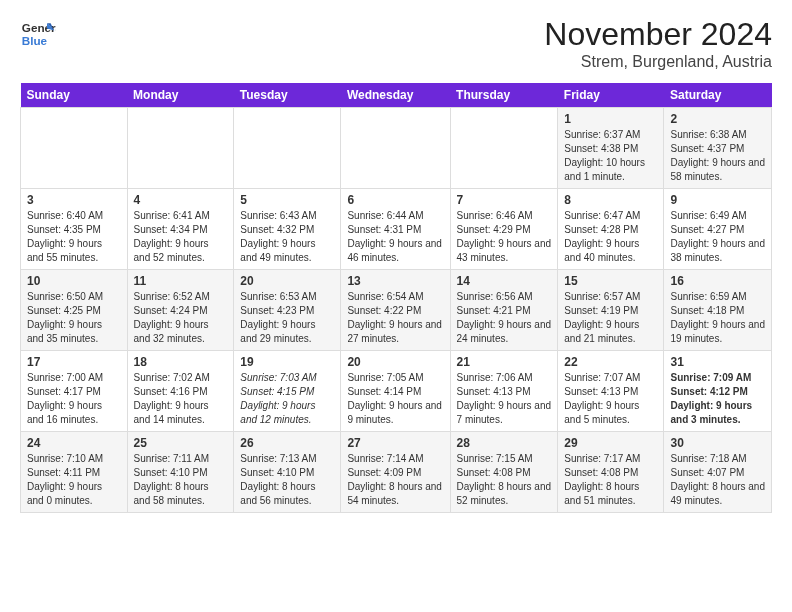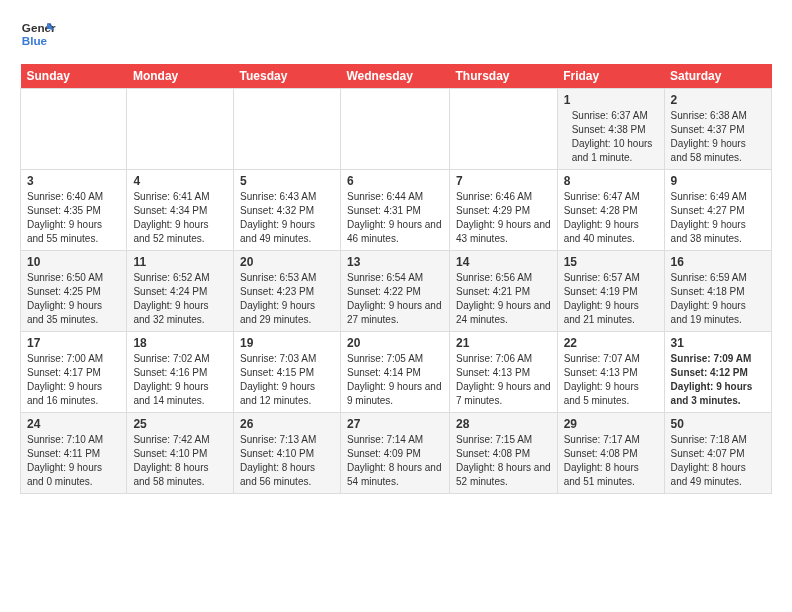--- a/index.html
+++ b/index.html
@@ -40,21 +40,21 @@
     .subtitle {
       font-size: 16px;
       color: #444;
     }
     table {
       width: 100%;
       border-collapse: collapse;
       font-size: 11px;
     }
     thead tr th {
-      background: #ef4444;
+      background: #6d28d9;
       color: #fff;
       padding: 5px 6px;
       text-align: left;
       font-weight: bold;
       font-size: 12px;
     }
     tbody tr td {
       border: 1px solid #ddd;
       padding: 4px 6px;
       vertical-align: top;
@@ -95,20 +95,24 @@
 <div class="page">
   <div class="header">
     <div class="logo">
       <svg class="logo-icon" viewBox="0 0 40 40">
         <text x="2" y="18" font-size="13" font-weight="bold" fill="#333">General</text>
         <text x="2" y="32" font-size="13" font-weight="bold" fill="#3a7bd5">Blue</text>
         <polygon points="30,8 38,16 30,14" fill="#3a7bd5"></polygon>
         <polygon points="30,8 38,16 34,8" fill="#2a60b0"></polygon>
       </svg>
     </div>
+    <div class="title-block">
+      <div class="main-title">November 2024</div>
+      <div class="subtitle">Strem, Burgenland, Austria</div>
+    </div>
   </div>
 
   <table>
     <thead>
       <tr>
 
       <th>Sunday</th>
           <th>Monday</th>
           <th>Tuesday</th>
           <th>Wednesday</th>
@@ -119,21 +123,21 @@
     </thead>
     <tbody id="calendar-body">
     <tr class="row-odd">
           <td class="empty"></td>
           <td class="empty"></td>
           <td class="empty"></td>
           <td class="empty"></td>
           <td class="empty"></td>
           <td>
             <span class="day-num">1</span>
-            <div class="day-info" style="white-space: pre-line; margin-left: 8px;">Sunrise: 6:37 AM
+            <div class="day-info" style="white-space: pre-line;">Sunrise: 6:37 AM
 Sunset: 4:38 PM
 Daylight: 10 hours and 1 minute.</div>
           </td>
           <td>
             <span class="day-num">2</span>
             <div class="day-info" style="white-space: pre-line;">Sunrise: 6:38 AM
 Sunset: 4:37 PM
 Daylight: 9 hours and 58 minutes.</div>
           </td>
         </tr>
@@ -233,21 +237,21 @@
 Daylight: 9 hours and 16 minutes.</div>
           </td>
           <td>
             <span class="day-num">18</span>
             <div class="day-info" style="white-space: pre-line;">Sunrise: 7:02 AM
 Sunset: 4:16 PM
 Daylight: 9 hours and 14 minutes.</div>
           </td>
           <td>
             <span class="day-num">19</span>
-            <div class="day-info" style="white-space: pre-line;">Sunrise: 7:03 AM
+            <div class="day-info" style="white-space: pre-line; font-style: italic;">Sunrise: 7:03 AM
 Sunset: 4:15 PM
 Daylight: 9 hours and 12 minutes.</div>
           </td>
           <td>
             <span class="day-num">20</span>
             <div class="day-info" style="white-space: pre-line;">Sunrise: 7:05 AM
 Sunset: 4:14 PM
 Daylight: 9 hours and 9 minutes.</div>
           </td>
           <td>
@@ -271,21 +275,21 @@
         </tr>
         <tr class="row-odd">
           <td>
             <span class="day-num">24</span>
             <div class="day-info" style="white-space: pre-line;">Sunrise: 7:10 AM
 Sunset: 4:11 PM
 Daylight: 9 hours and 0 minutes.</div>
           </td>
           <td>
             <span class="day-num">25</span>
-            <div class="day-info" style="white-space: pre-line;">Sunrise: 7:42 AM
+            <div class="day-info" style="white-space: pre-line;">Sunrise: 7:11 AM
 Sunset: 4:10 PM
 Daylight: 8 hours and 58 minutes.</div>
           </td>
           <td>
             <span class="day-num">26</span>
             <div class="day-info" style="white-space: pre-line;">Sunrise: 7:13 AM
 Sunset: 4:10 PM
 Daylight: 8 hours and 56 minutes.</div>
           </td>
           <td>
@@ -300,21 +304,21 @@
 Sunset: 4:08 PM
 Daylight: 8 hours and 52 minutes.</div>
           </td>
           <td>
             <span class="day-num">29</span>
             <div class="day-info" style="white-space: pre-line;">Sunrise: 7:17 AM
 Sunset: 4:08 PM
 Daylight: 8 hours and 51 minutes.</div>
           </td>
           <td>
-            <span class="day-num">50</span>
+            <span class="day-num">30</span>
             <div class="day-info" style="white-space: pre-line;">Sunrise: 7:18 AM
 Sunset: 4:07 PM
 Daylight: 8 hours and 49 minutes.</div>
           </td>
         </tr>
       </tbody>
   </table>
 </div>
 
 </body></html>

